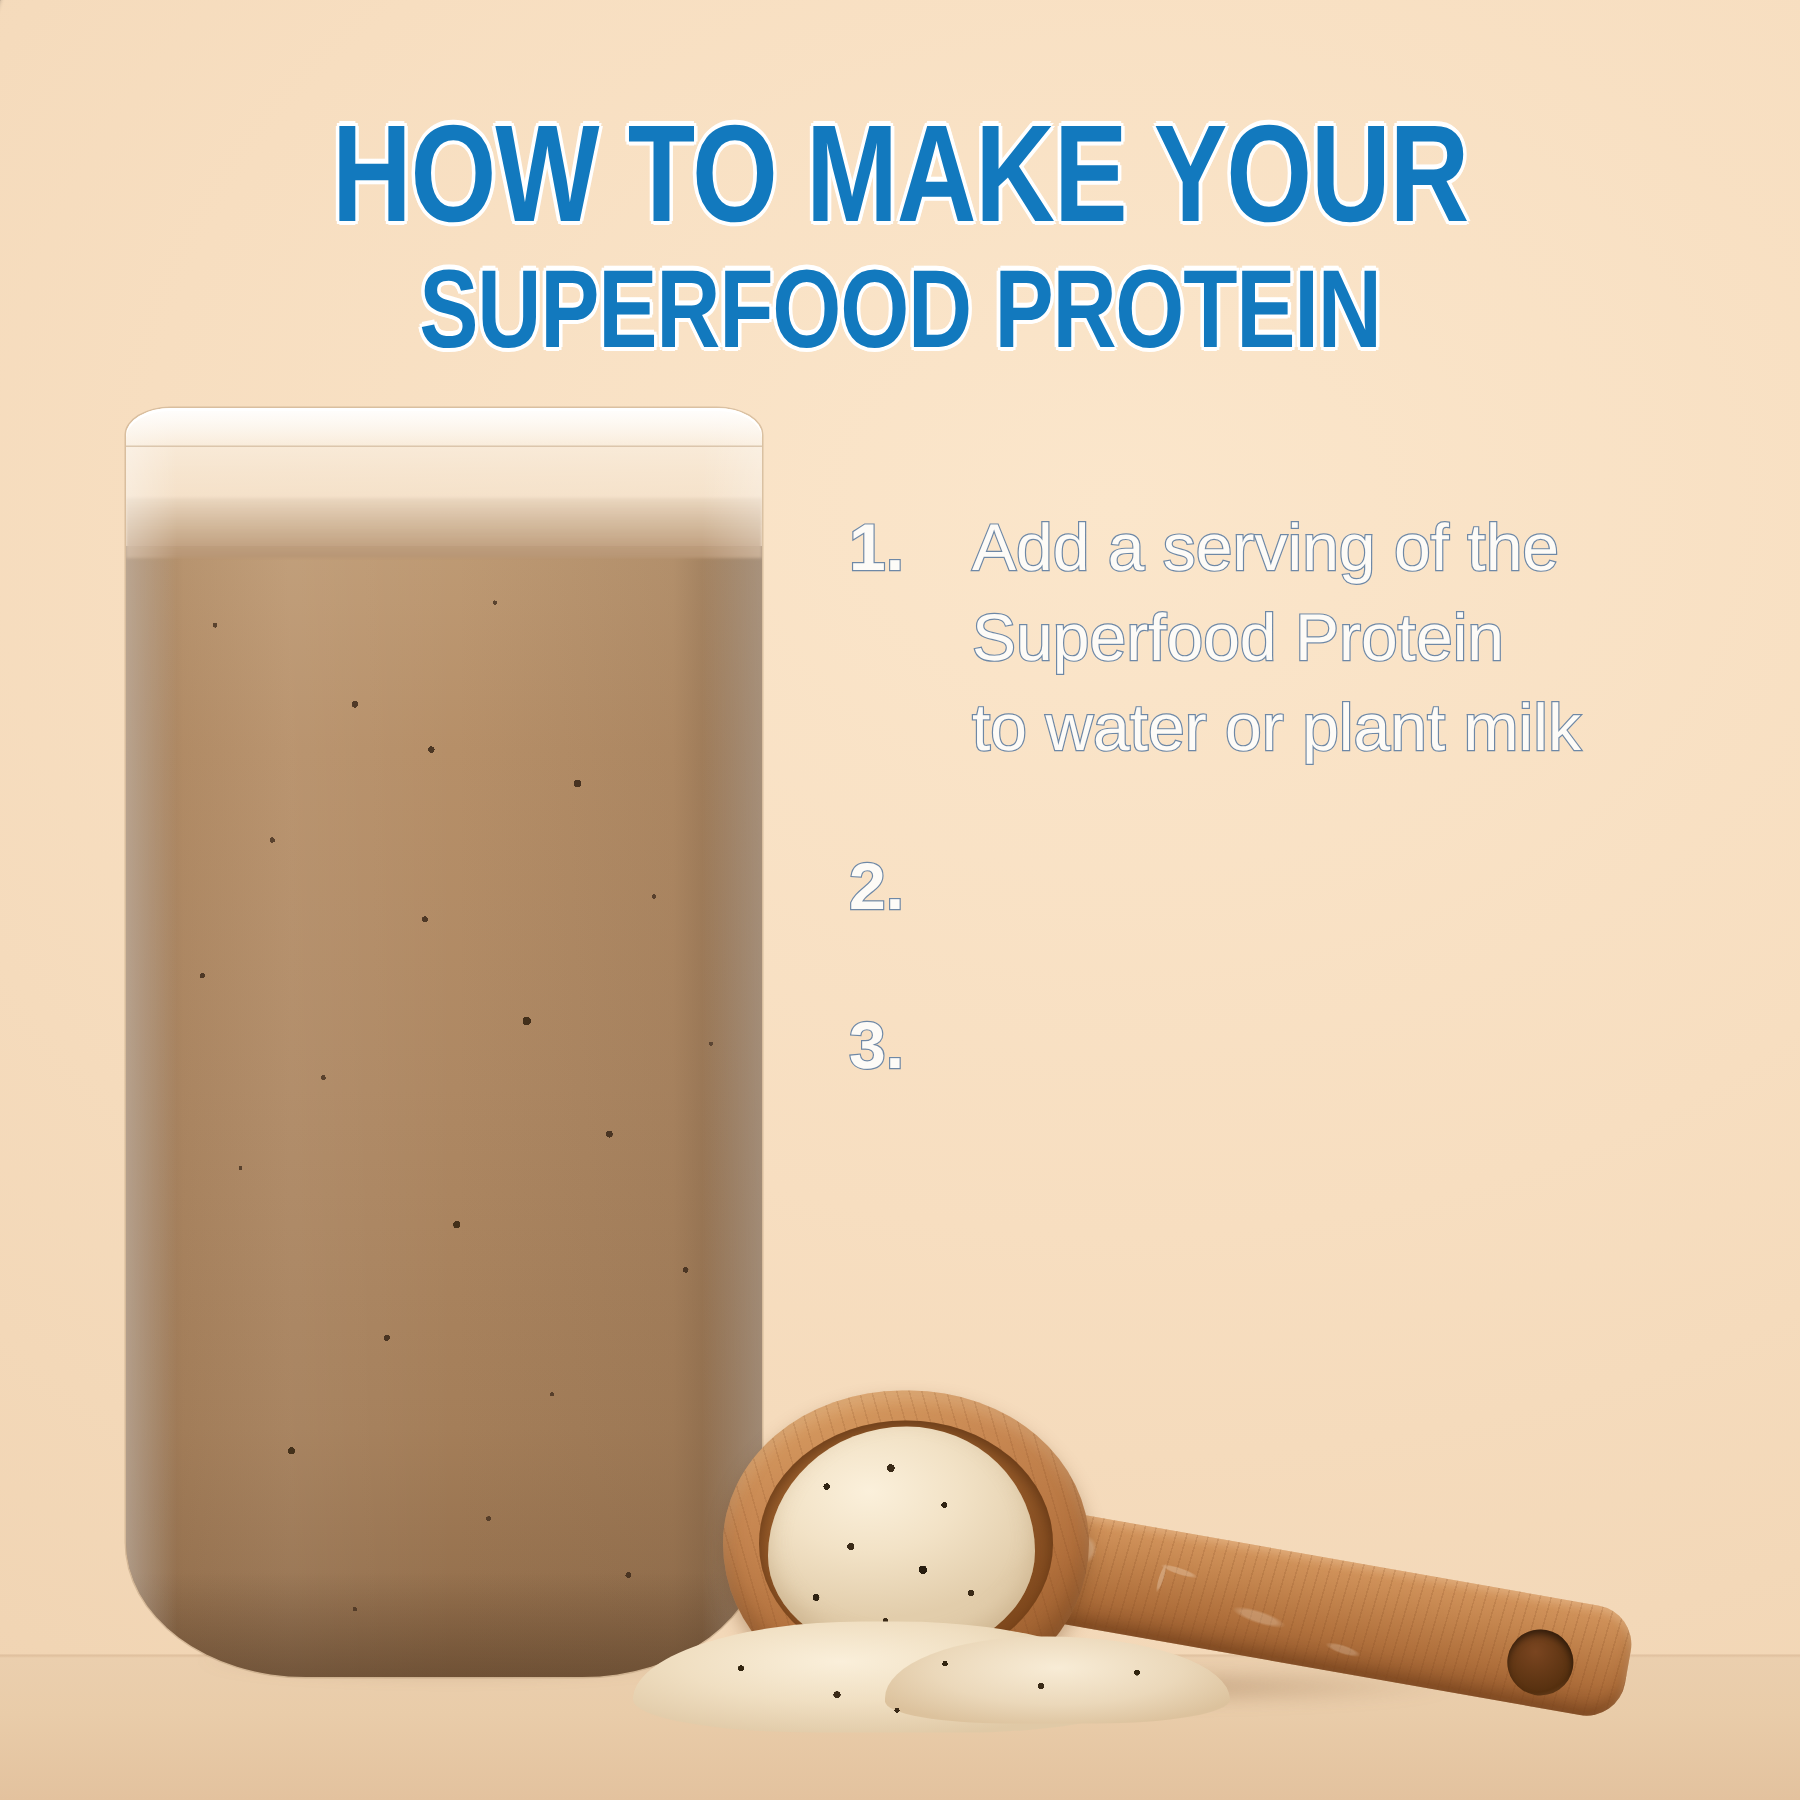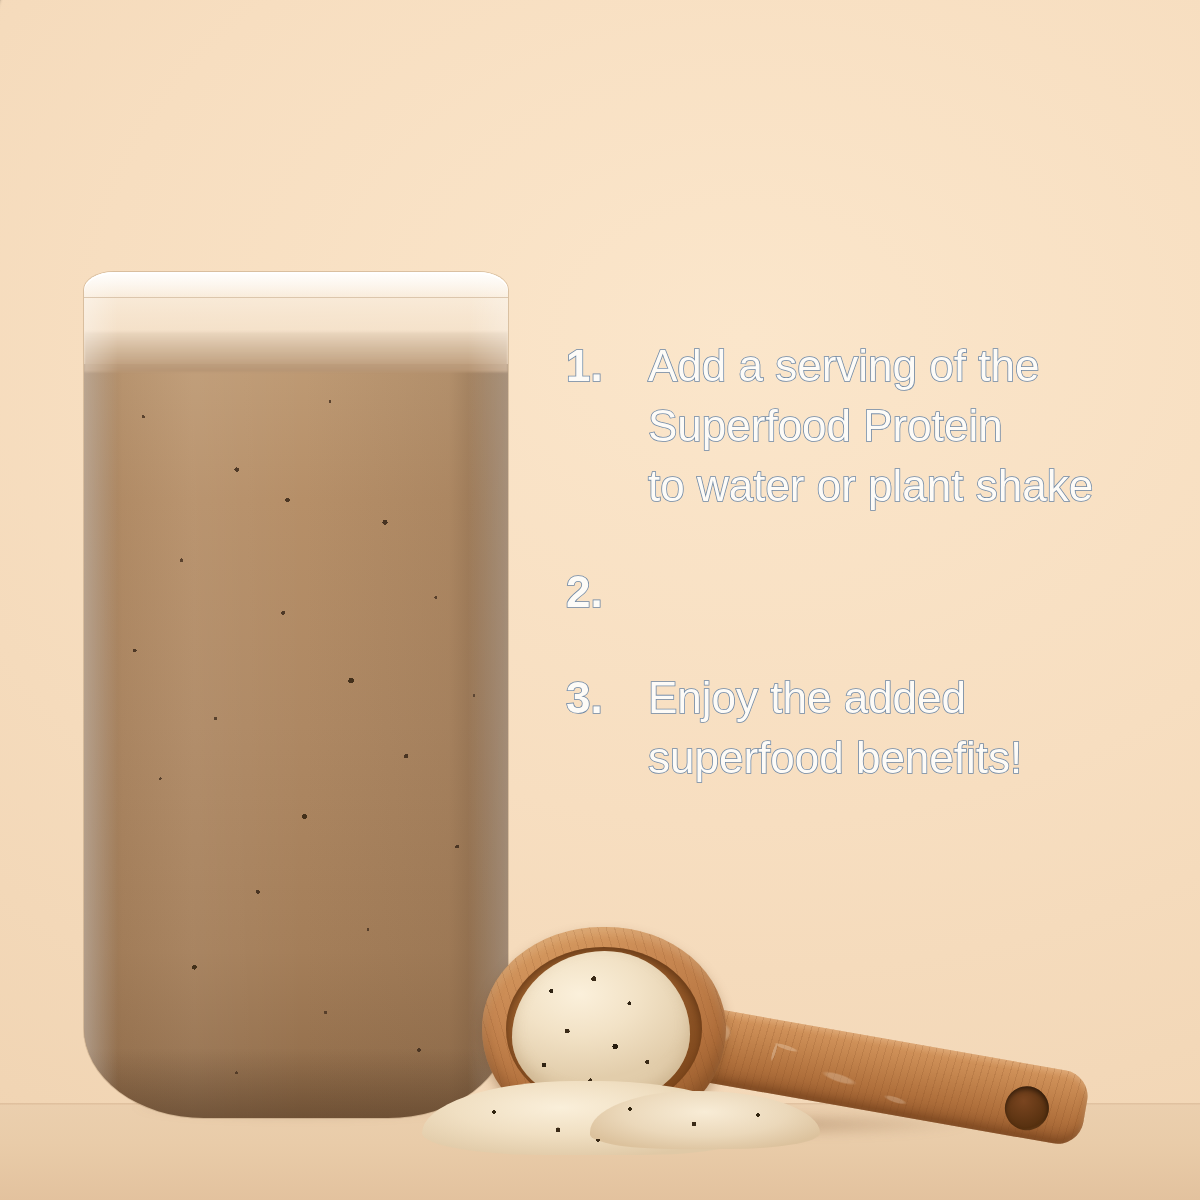--- a/index.html
+++ b/index.html
@@ -326,35 +326,37 @@
         <div class="powder-mound">
           <div class="powder-flecks"></div>
         </div>
       </div>
     </div>
     <div class="spill"></div>
     <div class="spill2"></div>
     <div class="spill-flecks"></div>
   </div>
 
+  <div class="headline">
+    <div class="headline-line headline-line-1">HOW TO MAKE YOUR</div>
+    <div class="headline-line headline-line-2">SUPERFOOD PROTEIN</div>
+  </div>
 
   <div class="steps">
 
     <div class="step">
       <div class="step-number">1.</div>
       <div class="step-text">Add a serving of the
 Superfood Protein
-to water or plant shake</div>
+to water or plant milk</div>
     </div>
 
     <div class="step">
       <div class="step-number">2.</div>
     </div>
 
     <div class="step">
       <div class="step-number">3.</div>
-      <div class="step-text">Enjoy the added
-superfood benefits!</div>
     </div>
 
   </div>
 
 </div>
 
 </body></html>

